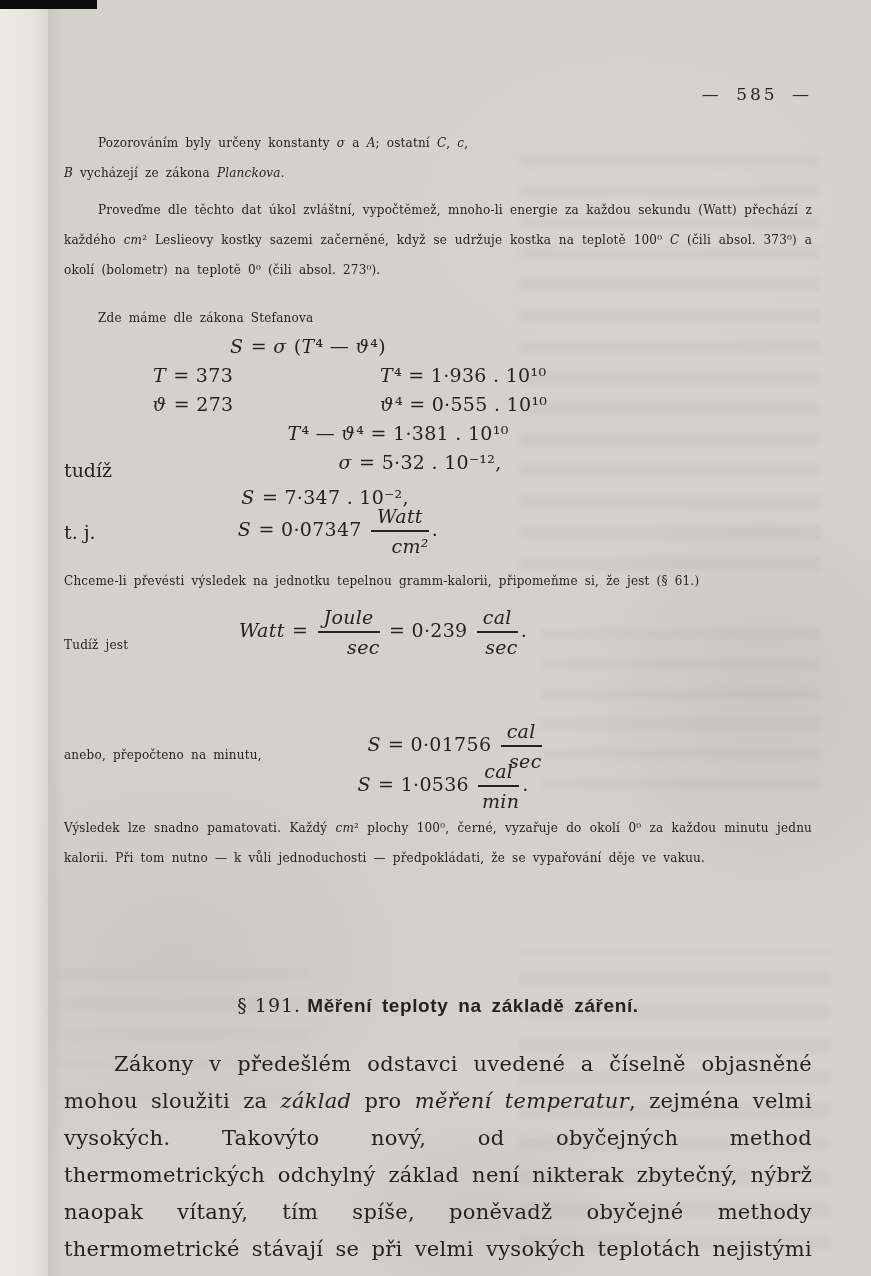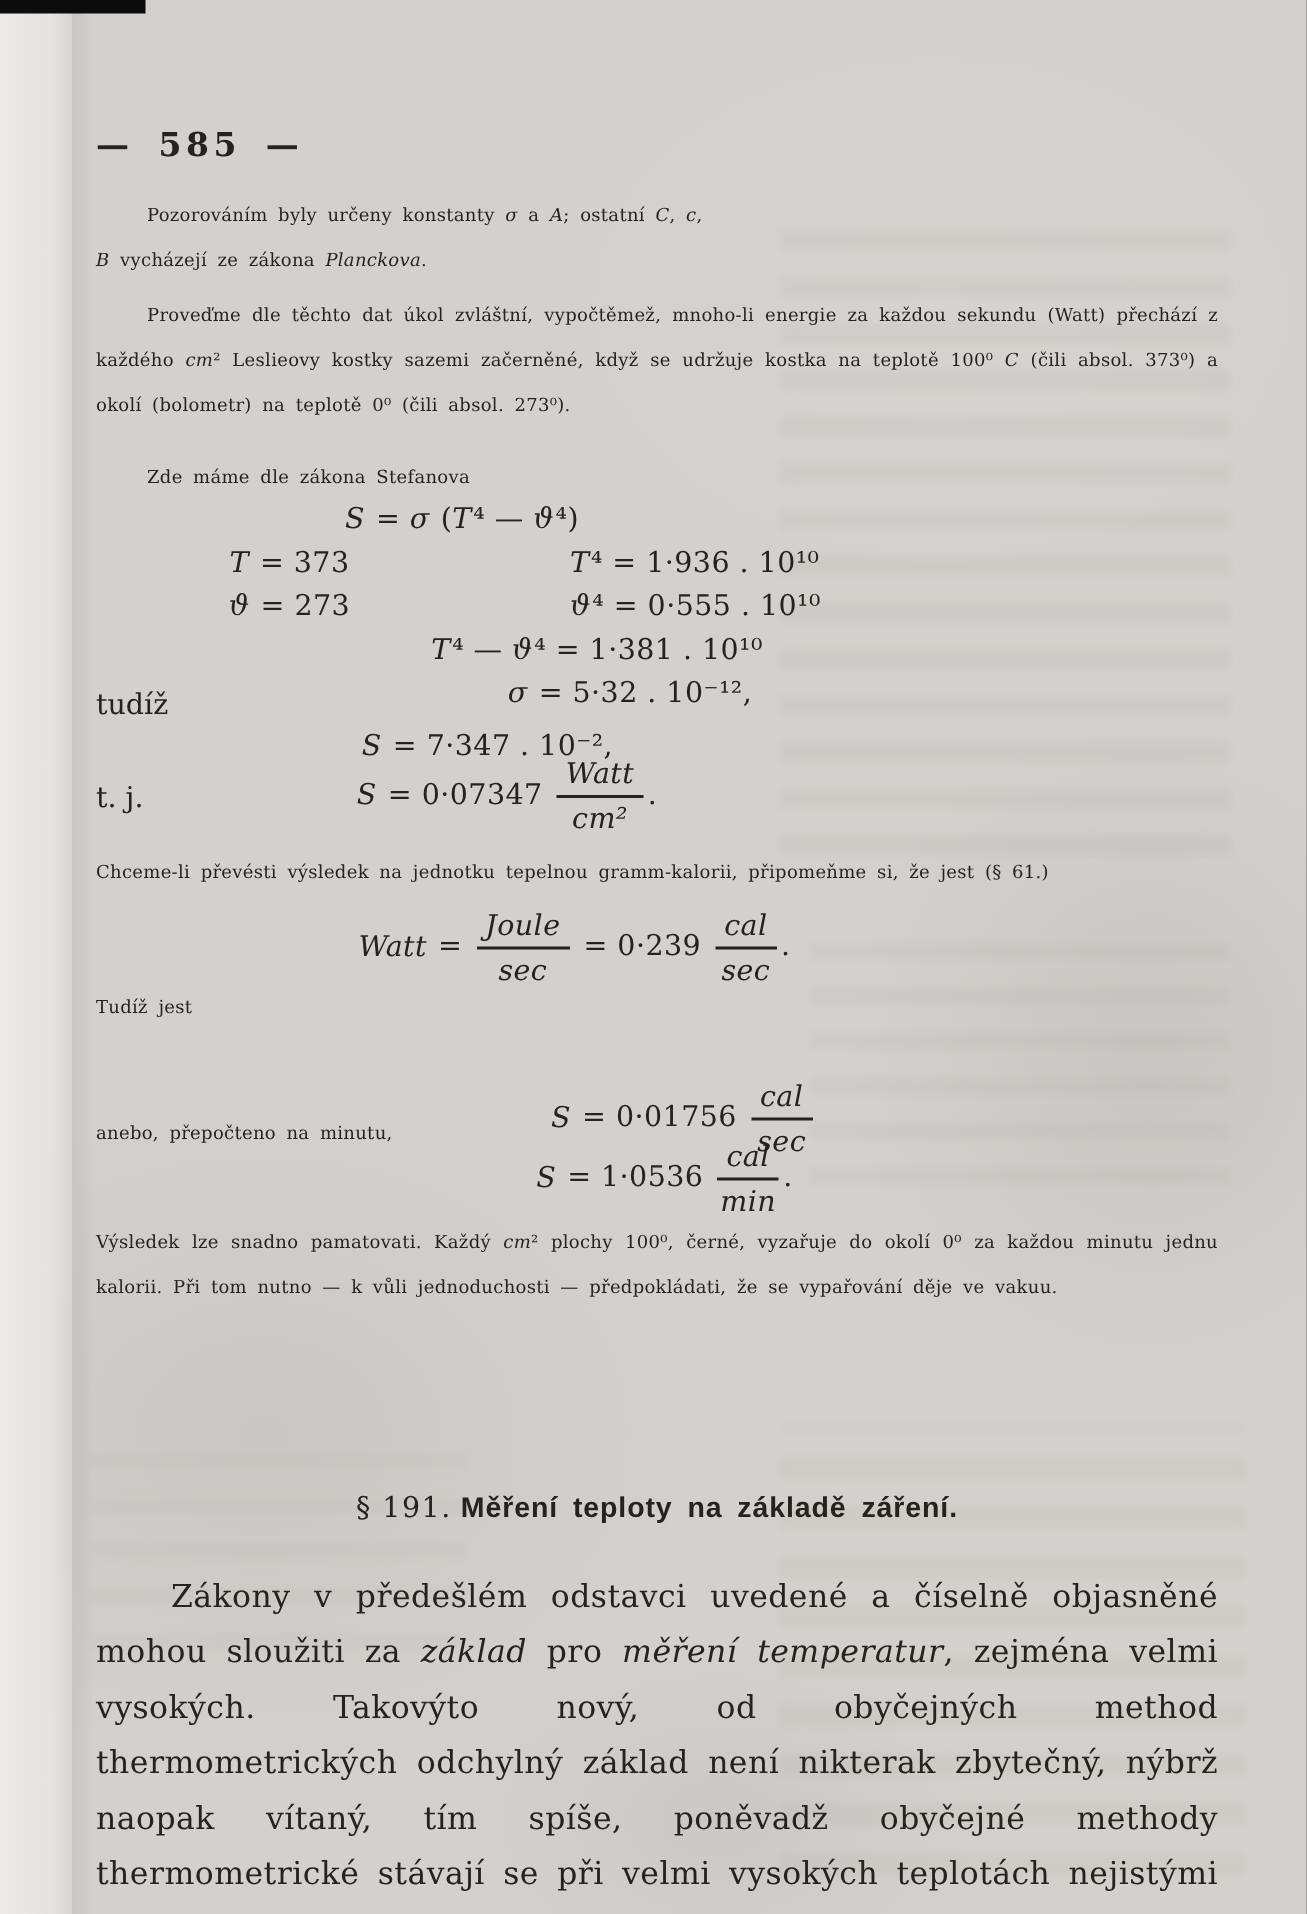--- a/index.html
+++ b/index.html
@@ -28,32 +28,32 @@
     background:repeating-linear-gradient(0deg,rgba(70,64,58,0.075) 0 14px,transparent 14px 33px);}
   .n4{left:60px;top:960px;width:250px;height:140px;opacity:.35;
     background:repeating-linear-gradient(0deg,rgba(70,64,58,0.06) 0 12px,transparent 12px 30px);}
 
   .content{position:absolute;left:64px;top:0;width:748px;height:100%;}
   .blk{position:absolute;left:0;width:748px;margin:0;}
   .body-text{font-size:12px;line-height:30px;text-align:justify;
     letter-spacing:.2px;word-spacing:3px;}
   .indent{text-indent:34px;}
   .it{font-style:italic;}
-  .pagenum{top:84px;text-align:left;font-size:22px;letter-spacing:3px;word-spacing:6px;font-weight:bold;}
+  .pagenum{top:84px;text-align:right;font-size:17px;letter-spacing:3px;word-spacing:6px;}
 
   .eq{font-size:19px;line-height:29px;text-align:center;letter-spacing:.3px;}
   .eq .it{padding-right:1px;}
   .cellL{position:absolute;left:58px;width:142px;}
   .cellR{position:absolute;left:316px;text-align:left;}
   .sidelabel{font-size:19px;text-align:left;}
 
   .frac{display:inline-block;vertical-align:middle;text-align:center;
     font-style:italic;margin:0 3px;line-height:24px;}
   .fn{display:block;padding:0 6px 2px;border-bottom:2px solid #26231f;}
-  .fd{display:block;padding-top:2px;}
+  .fd{display:block;padding-top:2px;text-align:right;}
 
   .heading{text-align:center;font-size:19px;}
   .hprefix{font-family:"DejaVu Serif","Liberation Serif",serif;letter-spacing:1px;}
   .htitle{font-family:"Liberation Sans","DejaVu Sans",sans-serif;font-weight:700;
     letter-spacing:.6px;word-spacing:4px;}
   .big{font-size:21px;line-height:37px;word-spacing:5px;letter-spacing:.3px;}
   .big.indent{text-indent:50px;}
 </style>
 </head>
 <body>
@@ -98,21 +98,21 @@
     <div class="blk eq" style="top:483px;transform:translateX(-113px)"><span class="it">S</span><span> = 7·347 . 10⁻²,</span></div>
 
     <div class="blk sidelabel" style="top:521px;width:120px">t. j.</div>
 
     <div class="blk eq" style="top:504px;transform:translateX(-100px)"><span class="it">S</span><span> = 0·07347 </span><span class="frac"><span class="fn">Watt</span><span class="fd">cm²</span></span><span>.</span></div>
 
     <p class="blk body-text" style="top:566px"><span>Chceme-li převésti výsledek na jednotku tepelnou gramm-kalorii, připomeňme si, že jest (§ 61.)</span></p>
 
     <div class="blk eq" style="top:605px;transform:translateX(-55px)"><span class="it">Watt</span><span> = </span><span class="frac"><span class="fn">Joule</span><span class="fd">sec</span></span><span> = 0·239 </span><span class="frac"><span class="fn">cal</span><span class="fd">sec</span></span><span>.</span></div>
 
-    <p class="blk body-text" style="top:656px">Tudíž jest</p>
+    <p class="blk body-text" style="top:630px">Tudíž jest</p>
 
     <div class="blk eq" style="top:719px;transform:translateX(18px)"><span class="it">S</span><span> = 0·01756 </span><span class="frac"><span class="fn">cal</span><span class="fd">sec</span></span></div>
 
     <p class="blk body-text" style="top:740px">anebo, přepočteno na minutu,</p>
 
     <div class="blk eq" style="top:759px;transform:translateX(5px)"><span class="it">S</span><span> = 1·0536 </span><span class="frac"><span class="fn">cal</span><span class="fd">min</span></span><span>.</span></div>
 
     <p class="blk body-text" style="top:813px"><span>Výsledek lze snadno pamatovati. Každý </span><span class="it">cm</span><span>²</span><span> plochy 100⁰, černé, vyzařuje do okolí 0⁰ za každou minutu jednu kalorii. Při tom nutno — k vůli jednoduchosti — předpokládati, že se vypařování děje ve vakuu.</span></p>
 
 

